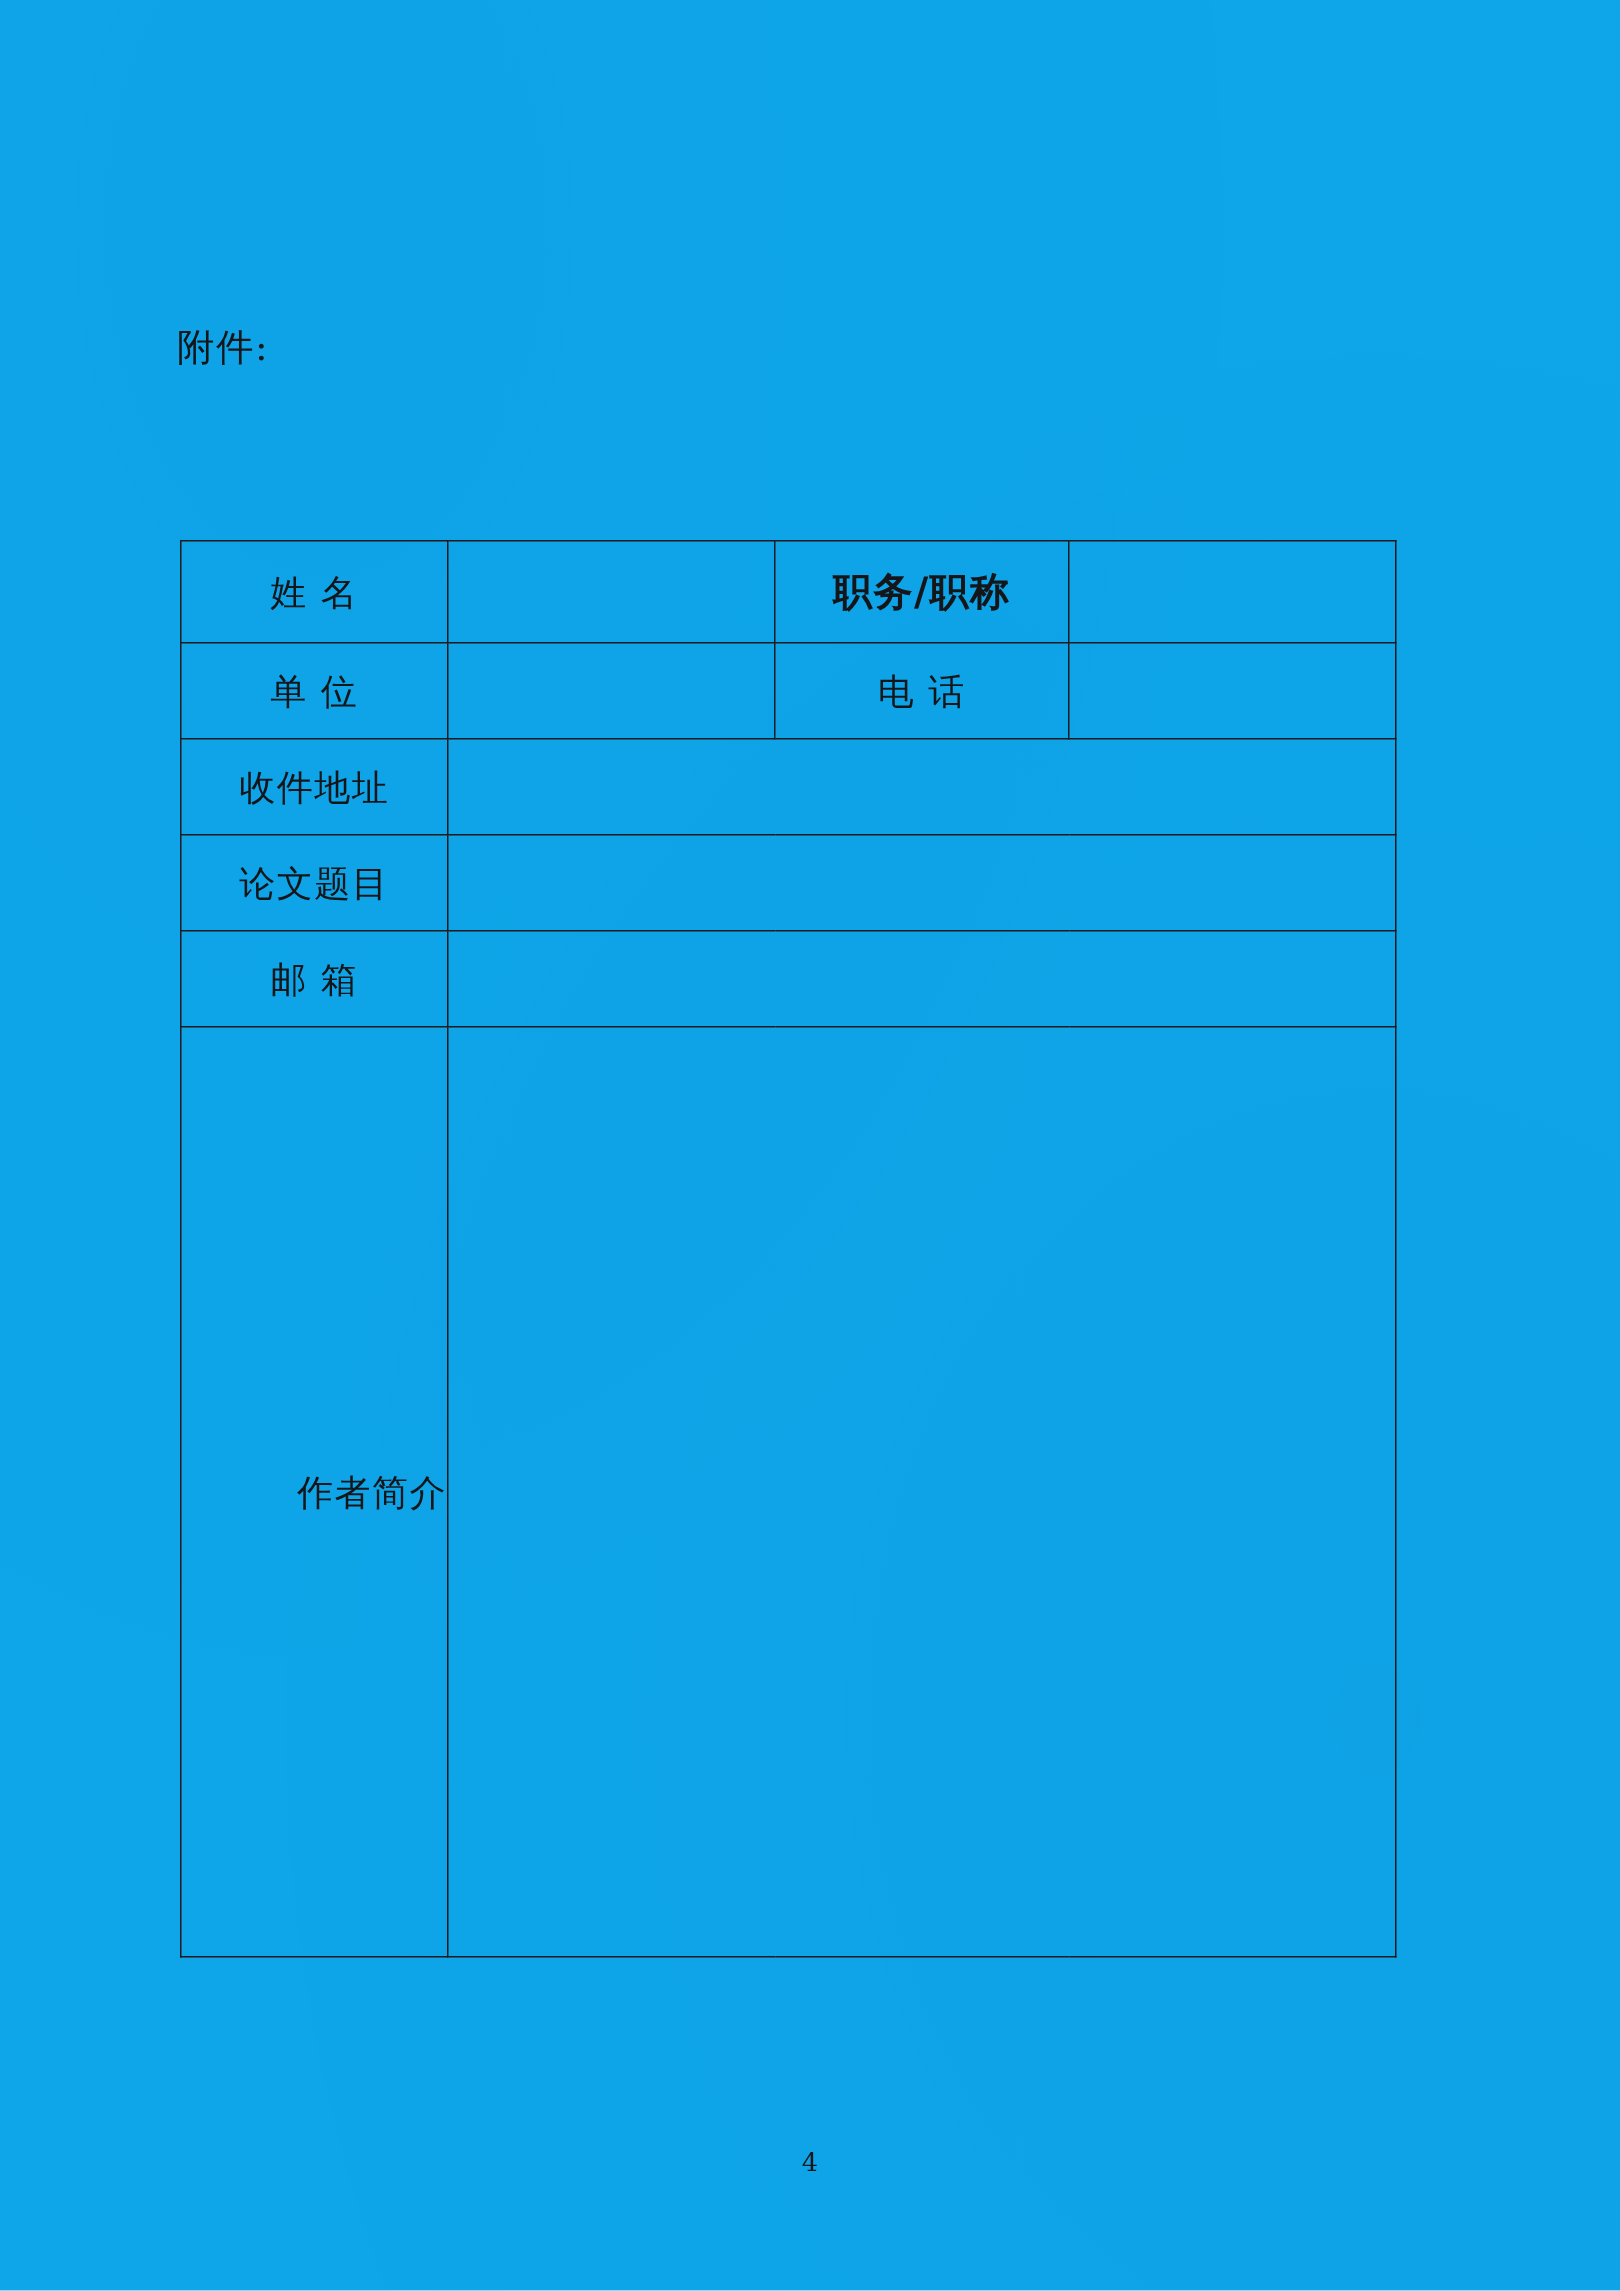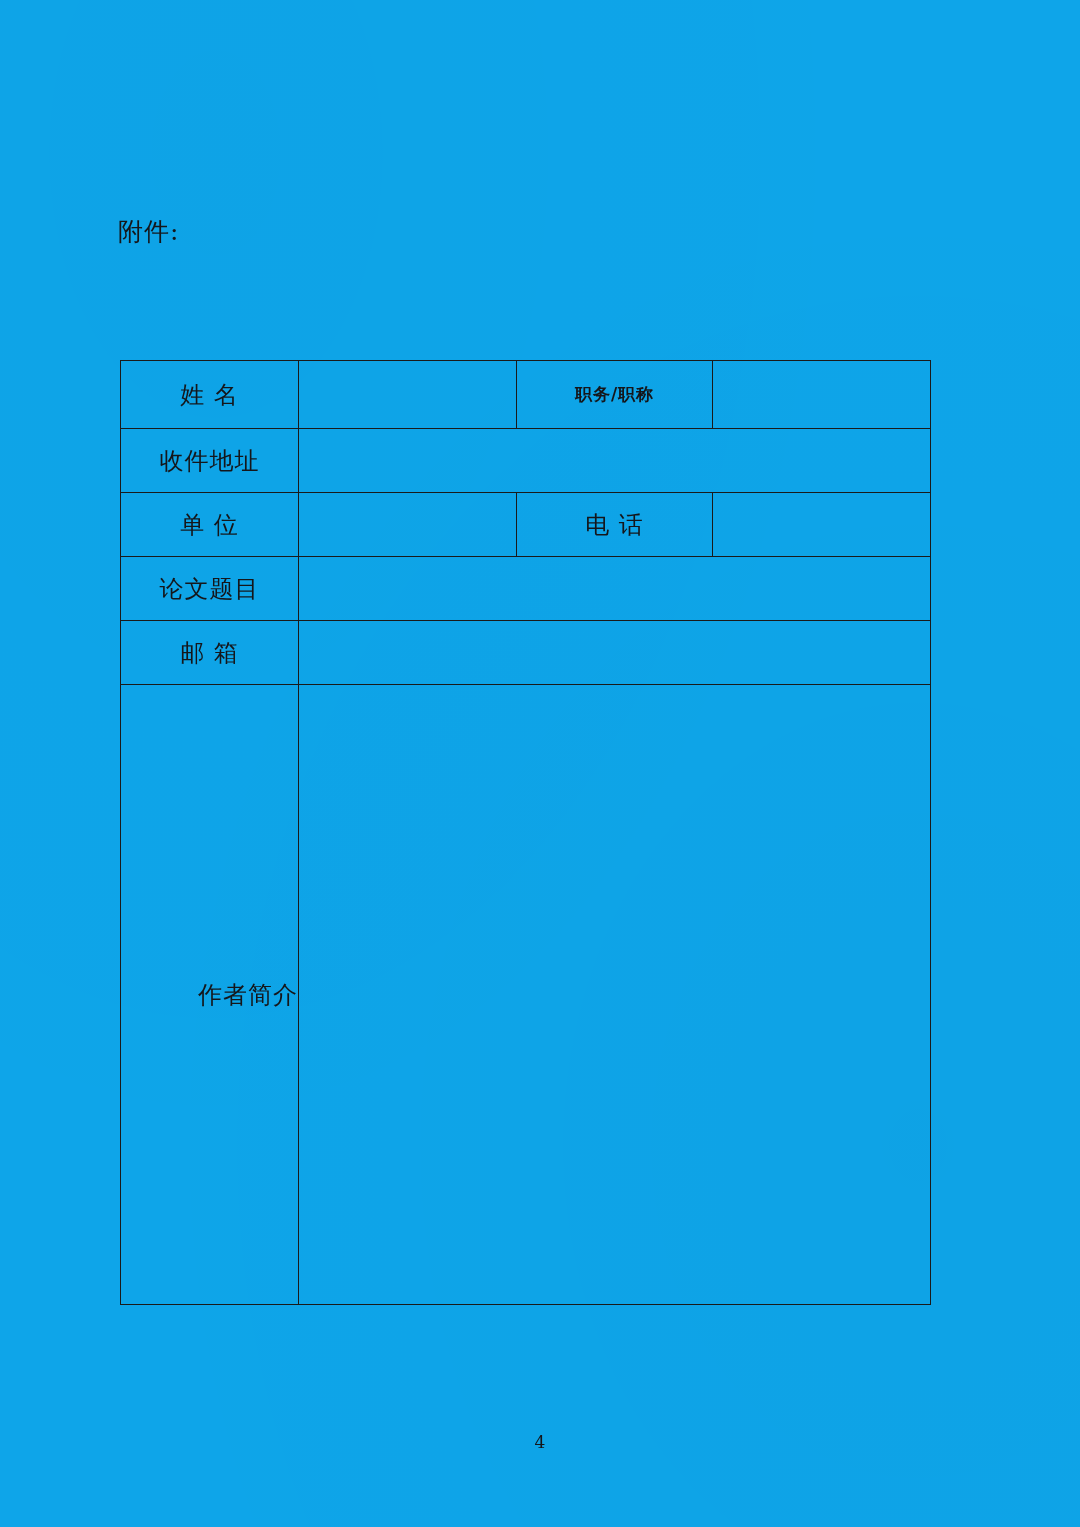--- a/index.html
+++ b/index.html
@@ -61,21 +61,21 @@
   .label-cell {
     text-align: center;
     font-size: 24px;
     letter-spacing: 1px;
     font-family: "DejaVu Serif", serif;
     white-space: nowrap;
   }
   .label-cell.bold {
     font-family: "DejaVu Sans", sans-serif;
     font-weight: bold;
-    font-size: 17px;
+    font-size: 26px;
   }
   .value-cell {
     background: transparent;
   }
   .row-h1 { height: 68px; margin-left: 48px; }
   .row-h2 { height: 64px; }
   .bio-row { height: 620px; }
   .bio-label {
     text-align: right;
     vertical-align: middle;
@@ -108,28 +108,28 @@
       <col style="width:218px">
     </colgroup>
     <tbody>
       <tr class="row-h1">
         <td class="label-cell">姓    名</td>
         <td class="value-cell"></td>
         <td class="label-cell bold">职务/职称</td>
         <td class="value-cell"></td>
       </tr>
       <tr class="row-h2">
-        <td class="label-cell">收件地址</td>
-        <td class="value-cell" colspan="3"></td>
-      </tr>
-      <tr class="row-h2">
         <td class="label-cell">单    位</td>
         <td class="value-cell"></td>
         <td class="label-cell">电    话</td>
         <td class="value-cell"></td>
+      </tr>
+      <tr class="row-h2">
+        <td class="label-cell">收件地址</td>
+        <td class="value-cell" colspan="3"></td>
       </tr>
       <tr class="row-h2">
         <td class="label-cell">论文题目</td>
         <td class="value-cell" colspan="3"></td>
       </tr>
       <tr class="row-h2">
         <td class="label-cell">邮    箱</td>
         <td class="value-cell" colspan="3"></td>
       </tr>
       <tr class="bio-row">

